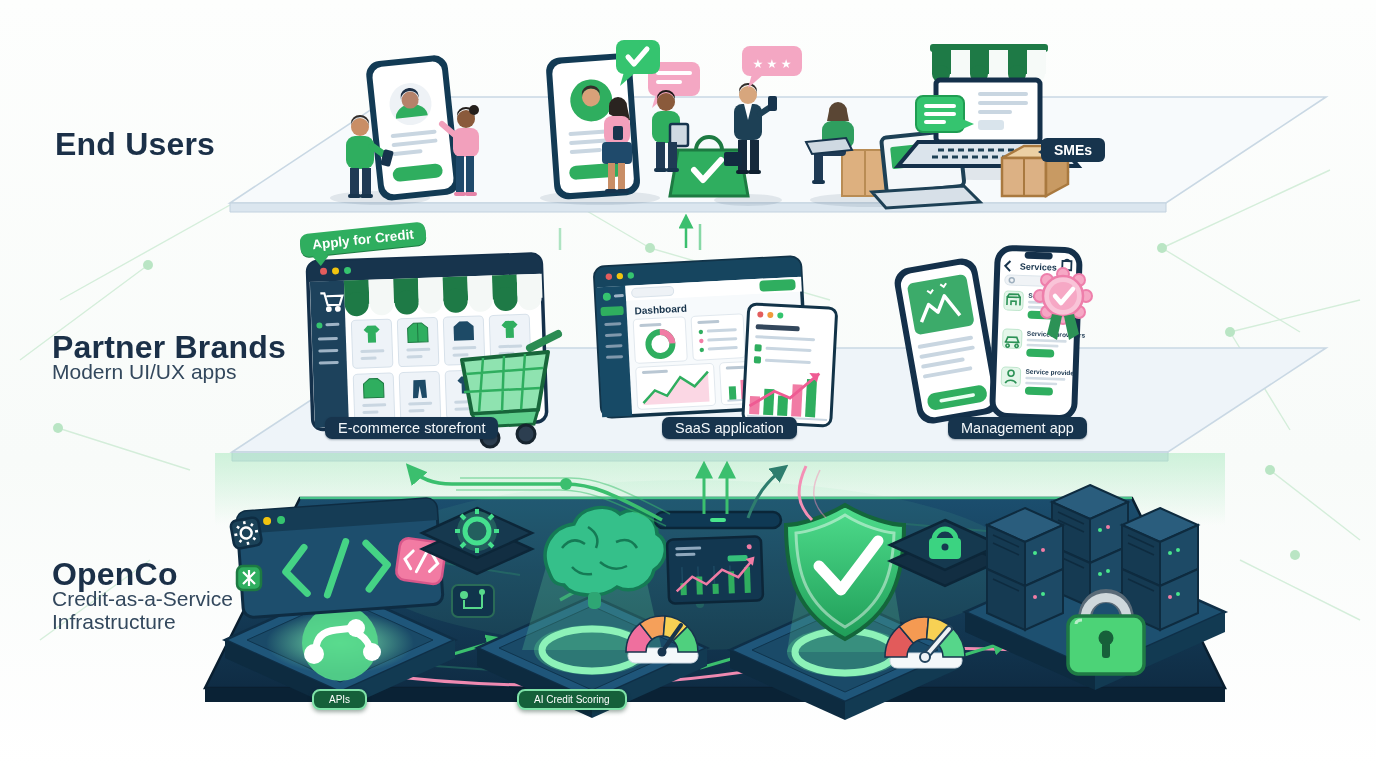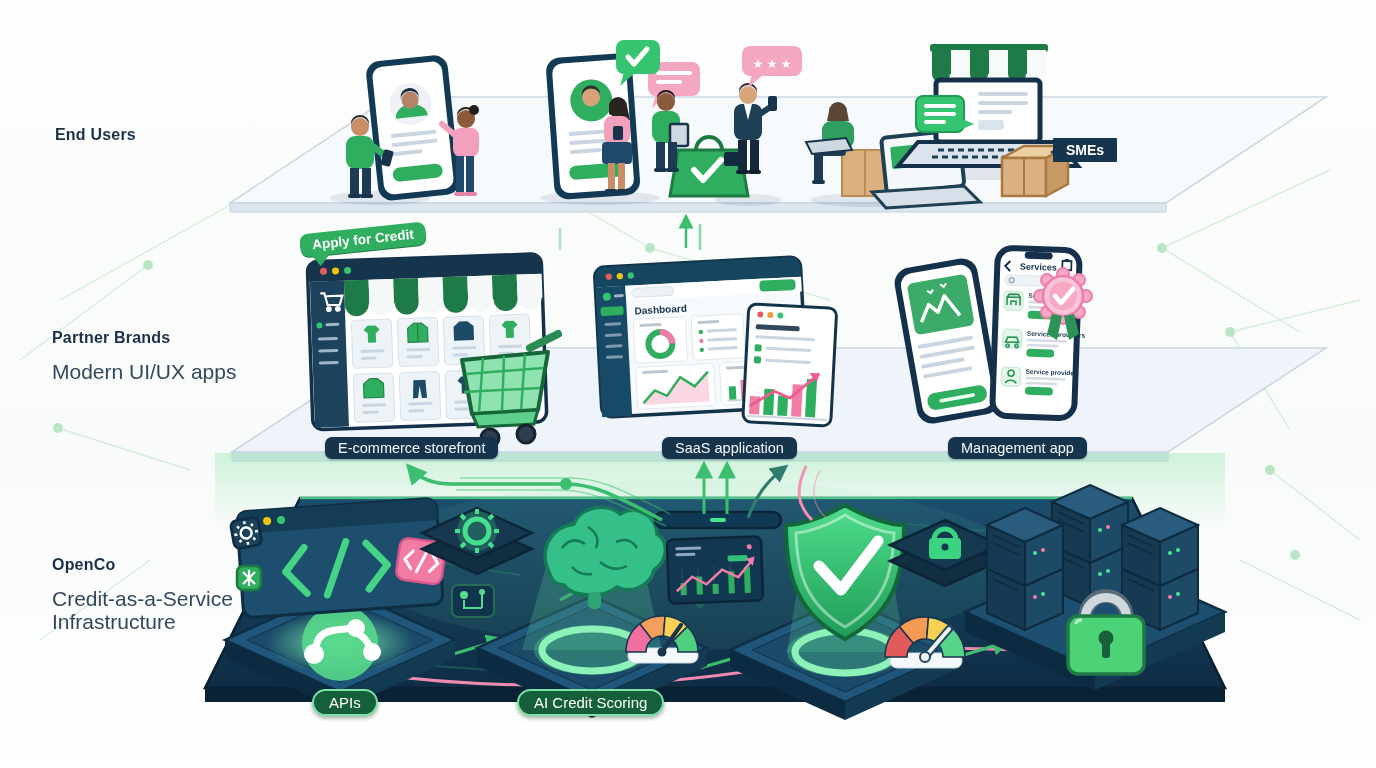--- a/index.html
+++ b/index.html
@@ -1,32 +1,32 @@
 <!DOCTYPE html>
 <html style="--navy: #17344d; --navy-deep: #0f2438; --teal-surface: #1d4e6d; --green: #2fae5f; --green-bright: #49d385; --green-pill-bg: #15603a; --green-pill-border: #7ee2a8; --pink: #f17ca5; --pink-light: #f6a8c5; --slab-fill: #f6fafc; --slab-edge: #c9d8e4; --text-dark: #1b3048;"><head>
 <meta charset="utf-8">
 <style>
   html,body{margin:0;padding:0;background:#fcfdfc;font-family:"Liberation Sans",sans-serif;}
   .stage{position:relative;width:1376px;height:768px;overflow:hidden;
          background:linear-gradient(180deg,#fdfefd 0%,#f8fbf9 60%,#ffffff 100%);}
   .abs{position:absolute;}
   svg text{font-family:"Liberation Sans",sans-serif;}
-  .layer-title{font-weight:bold;font-size:16px;color:var(--text-dark,#1b3048);letter-spacing:.2px;}
+  .layer-title{font-weight:bold;font-size:32px;color:var(--text-dark,#1b3048);letter-spacing:.2px;}
   .layer-sub{font-size:21px;color:#33485d;line-height:1.25;}
   .pill-navy{background:var(--navy,#17344d);color:#f4f8fb;font-size:14.5px;padding:3px 13px;
-             border-radius:7px;white-space:nowrap;box-shadow:0 1px 2px rgba(10,30,50,.35);margin-top:20px;}
+             border-radius:7px;white-space:nowrap;box-shadow:0 1px 2px rgba(10,30,50,.35);}
   .pill-green{background:var(--green-pill-bg,#15603a);border:2px solid var(--green-pill-border,#7ee2a8);
-             color:#fff;font-size:15px;padding:3px 15px;border-radius:14px;white-space:nowrap;
+             color:#fff;font-size:10px;padding:3px 15px;border-radius:8px;white-space:nowrap;
              box-shadow:0 2px 4px rgba(8,40,24,.4);}
   .bubble-green{background:var(--green,#2fae5f);color:#fff;font-weight:bold;font-size:13.5px;
              padding:4px 12px;border-radius:8px;transform:rotate(-6deg);box-shadow:0 1px 0 #1d7a42;}
   .bubble-green:after{content:"";position:absolute;left:13px;bottom:-7px;width:12px;height:12px;
              background:inherit;transform:rotate(55deg) skewX(12deg);}
   .badge-navy{background:var(--navy,#17344d);color:#fff;font-weight:bold;font-size:14px;
-             padding:4px 13px;border-radius:1px;margin-left:12px;}
+             padding:4px 13px;border-radius:6px;}
   .badge-navy:before{content:"";position:absolute;left:-9px;top:8px;border:6px solid transparent;
              border-right:10px solid var(--navy,#17344d);}
 </style>
 </head>
 <body>
 
 <div class="stage">
 
   <svg class="abs" style="left:0;top:0" width="1376" height="768" viewBox="0 0 1376 768">
     <defs>

